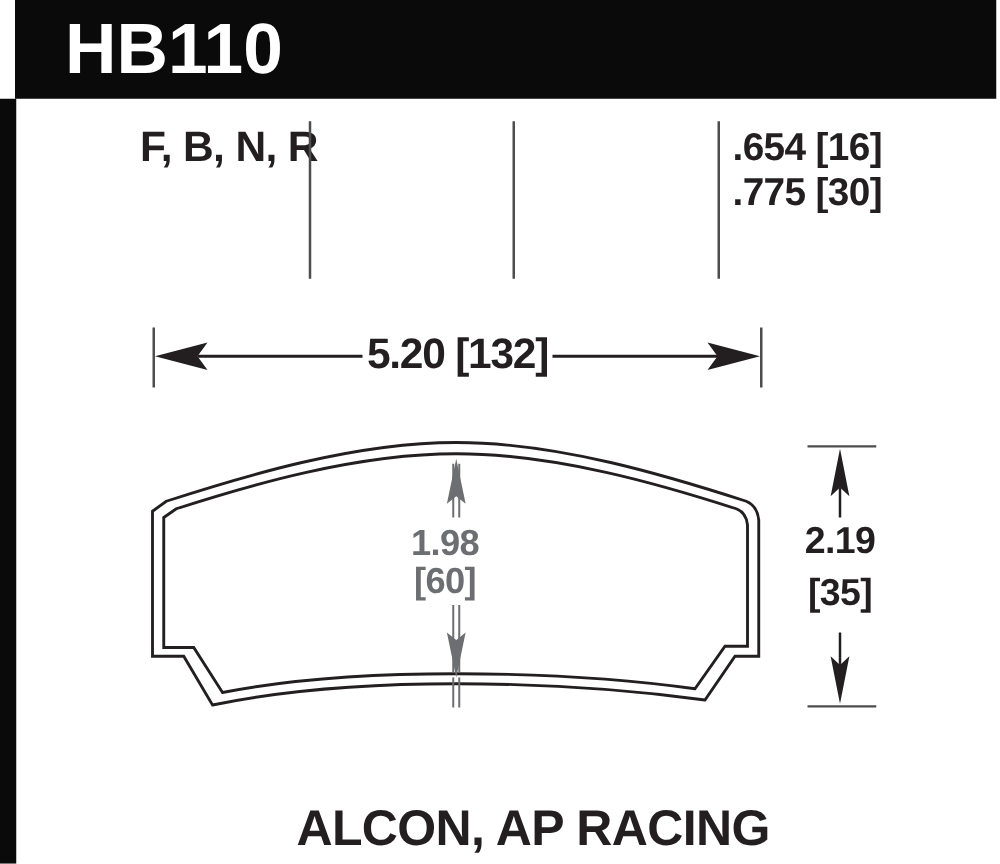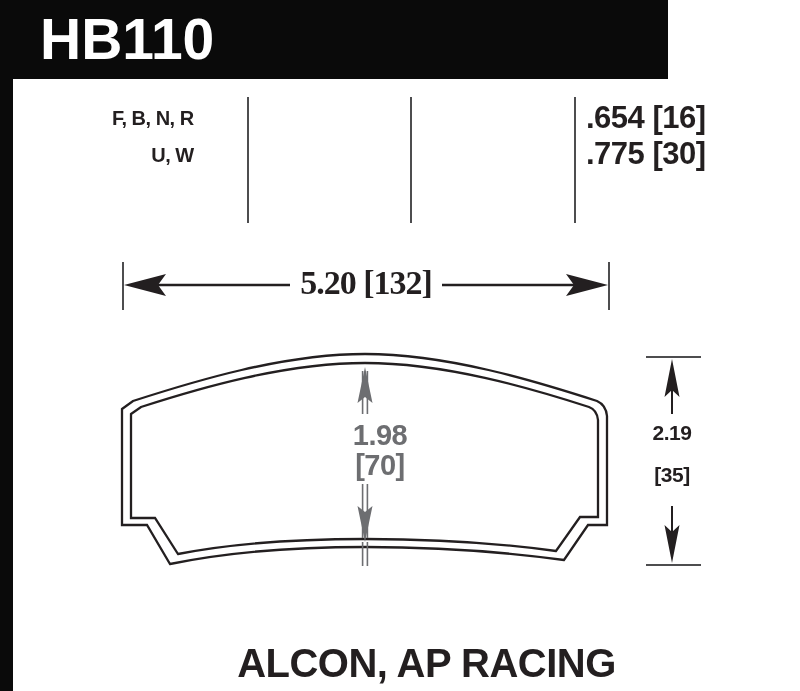--- a/index.html
+++ b/index.html
@@ -2,82 +2,79 @@
 <html><head>
 <meta charset="utf-8">
 <style>
   html,body{margin:0;padding:0;}
   body{
     width:800px;height:691px;position:relative;background:#ffffff;
     font-family:"Liberation Sans",sans-serif;overflow:hidden;
     color:#231f20;
   }
   .banner{
-    position:absolute;left:0;top:0;width:668px;height:79px;
+    position:absolute;left:12px;top:0;width:785px;height:79px;
     background:#0a0a0a;display:flex;align-items:center;
   }
   .banner .part{
     color:#ffffff;font-weight:bold;font-size:57px;letter-spacing:0px;
     padding-left:40px;line-height:1;
   }
   .left-strip{
     position:absolute;left:0;top:79px;width:13px;height:612px;background:#0a0a0a;
   }
   .codes{
     position:absolute;left:112px;top:100px;
-    font-size:20px;font-weight:bold;line-height:37px;letter-spacing:-0.5px;
+    font-size:34px;font-weight:bold;line-height:37px;letter-spacing:-0.5px;
     white-space:nowrap;
-    text-align:right;
   }
   .thicknesses{
     position:absolute;left:586px;top:100px;
     font-size:31px;font-weight:bold;line-height:36px;letter-spacing:-0.5px;
     white-space:nowrap;
   }
   .divider{
     position:absolute;top:97px;width:2px;height:126px;background:#4d4d4f;
   }
   .divider.d1{left:247px}
   .divider.d2{left:410px}
   .divider.d3{left:574px}
   .svg-layer{position:absolute;left:0;top:0;width:800px;height:691px;}
   .dim-width-label{
     position:absolute;left:276px;top:265px;width:180px;text-align:center;
     font-size:34px;font-weight:bold;letter-spacing:-1px;line-height:36px;
     white-space:nowrap;
-    font-family:Liberation Serif, serif;
   }
   .dim-depth-label{
-    position:absolute;left:330px;width:100px;text-align:center;
+    position:absolute;left:306px;width:100px;text-align:center;
     color:#6d6e71;font-size:29px;font-weight:bold;line-height:30px;letter-spacing:-0.5px;
   }
   .dim-depth-in{top:420px;}
   .dim-depth-mm{top:450px;}
   .dim-height-label{
     position:absolute;left:622px;width:100px;text-align:center;
-    font-size:21px;font-weight:bold;line-height:30px;letter-spacing:-0.5px;
+    font-size:30px;font-weight:bold;line-height:30px;letter-spacing:-0.5px;
   }
   .dim-height-in{top:418px;}
   .dim-height-mm{top:460px;}
   .footer{
     position:absolute;left:13px;top:641px;width:787px;text-align:center;
     font-size:40px;font-weight:bold;letter-spacing:-0.5px;padding-left:20px;
   }
 </style>
 </head>
 <body>
 
 <div class="banner">
   <div class="part">HB110</div>
 </div>
 <div class="left-strip"></div>
 
 <div class="codes">
   <div>F, B, N, R</div>
-  <div>U, W</div>
 </div>
 
 <div class="divider d1"></div>
 <div class="divider d2"></div>
 <div class="divider d3"></div>
 
 <div class="thicknesses">
   <div>.654 [16]</div>
   <div>.775 [30]</div>
 </div>
@@ -115,18 +112,18 @@
     <line x1="672" y1="390" x2="672" y2="414" stroke="#231f20" stroke-width="2"></line>
     <line x1="672" y1="506" x2="672" y2="532" stroke="#231f20" stroke-width="2"></line>
     <polygon points="672,359 679.5,397 672,390 664.5,397" fill="#231f20"></polygon>
     <polygon points="672,563 679.5,525 672,532 664.5,525" fill="#231f20"></polygon>
   </g>
 </svg>
 
 <div class="dim-width-label">5.20 [132]</div>
 
 <div class="dim-depth-label dim-depth-in">1.98</div>
-<div class="dim-depth-label dim-depth-mm">[70]</div>
+<div class="dim-depth-label dim-depth-mm">[60]</div>
 
 <div class="dim-height-label dim-height-in">2.19</div>
 <div class="dim-height-label dim-height-mm">[35]</div>
 
 <div class="footer">ALCON, AP RACING</div>
 
 </body></html>

